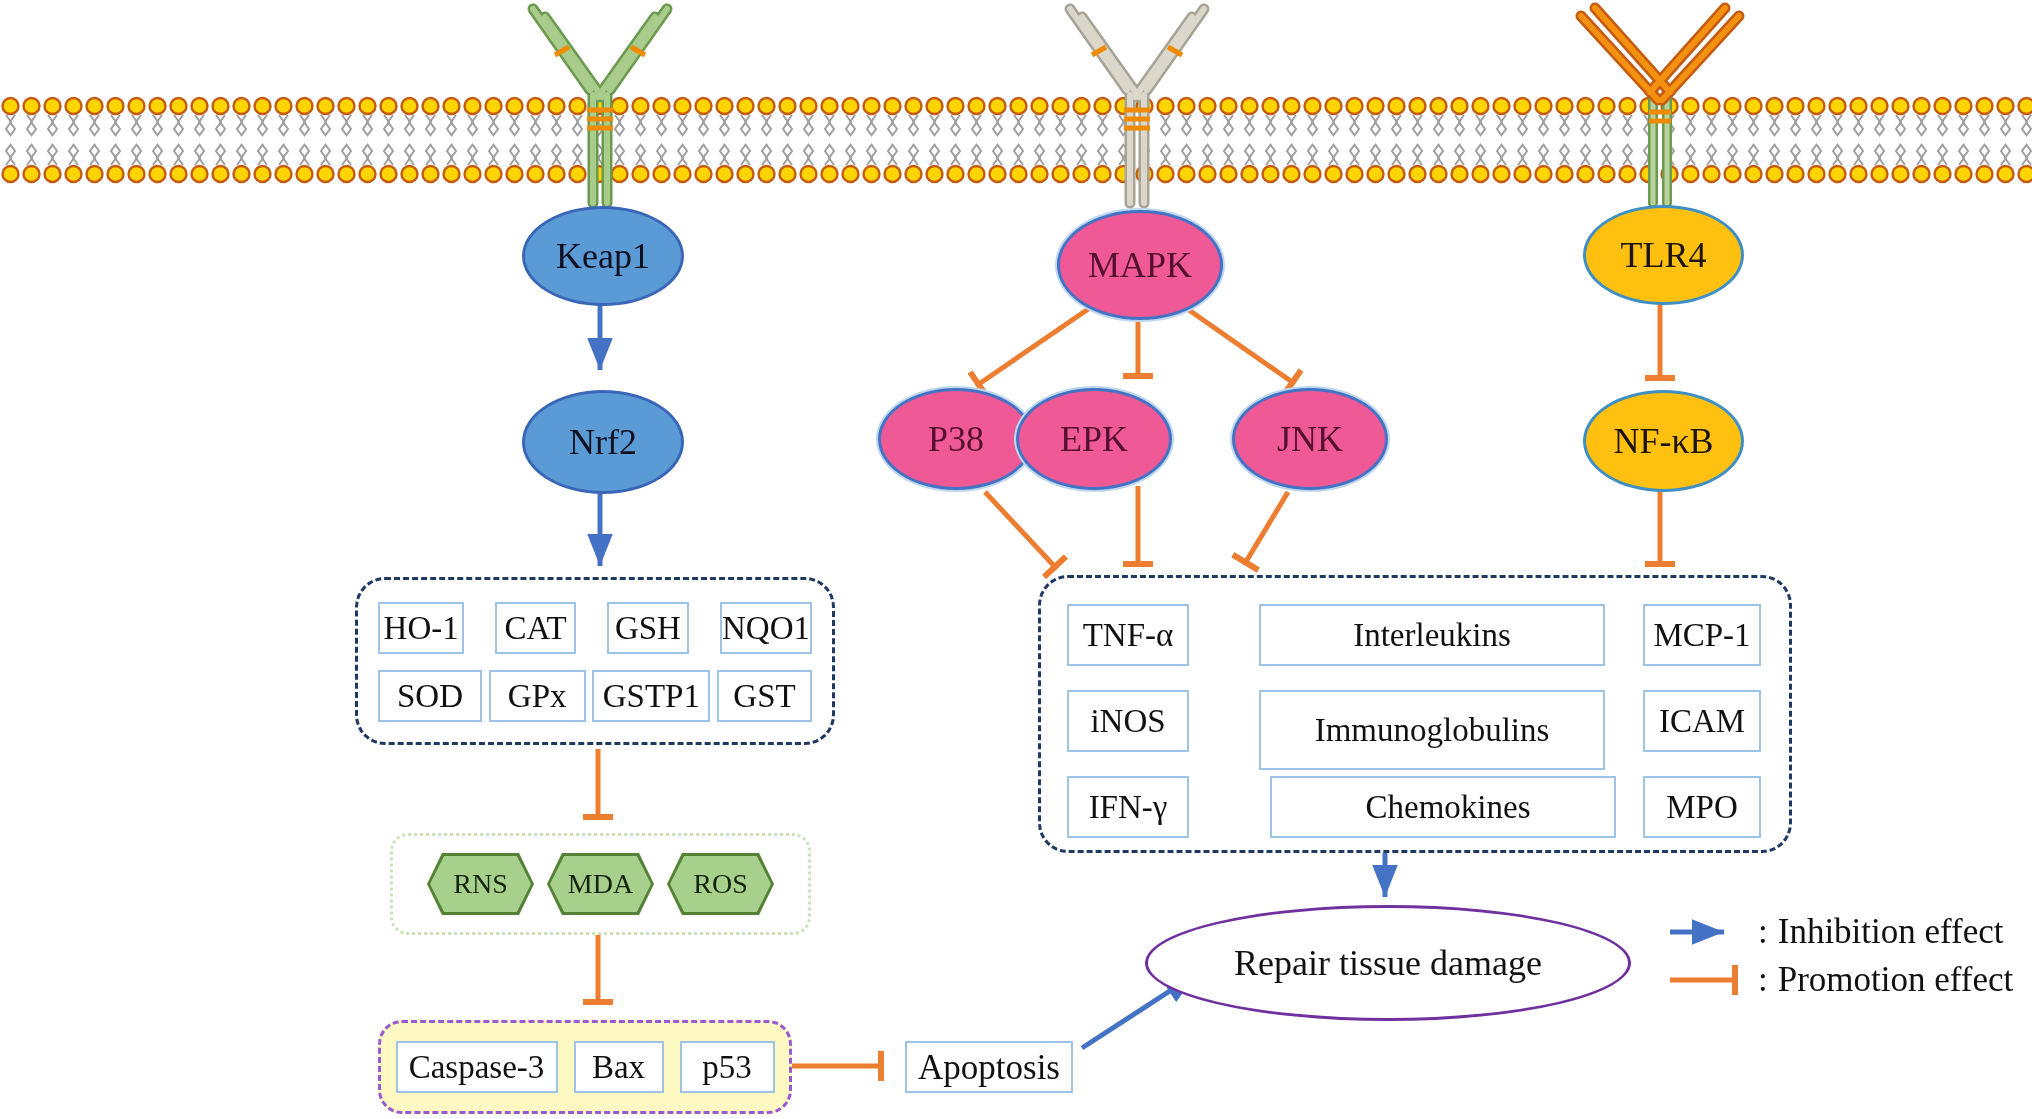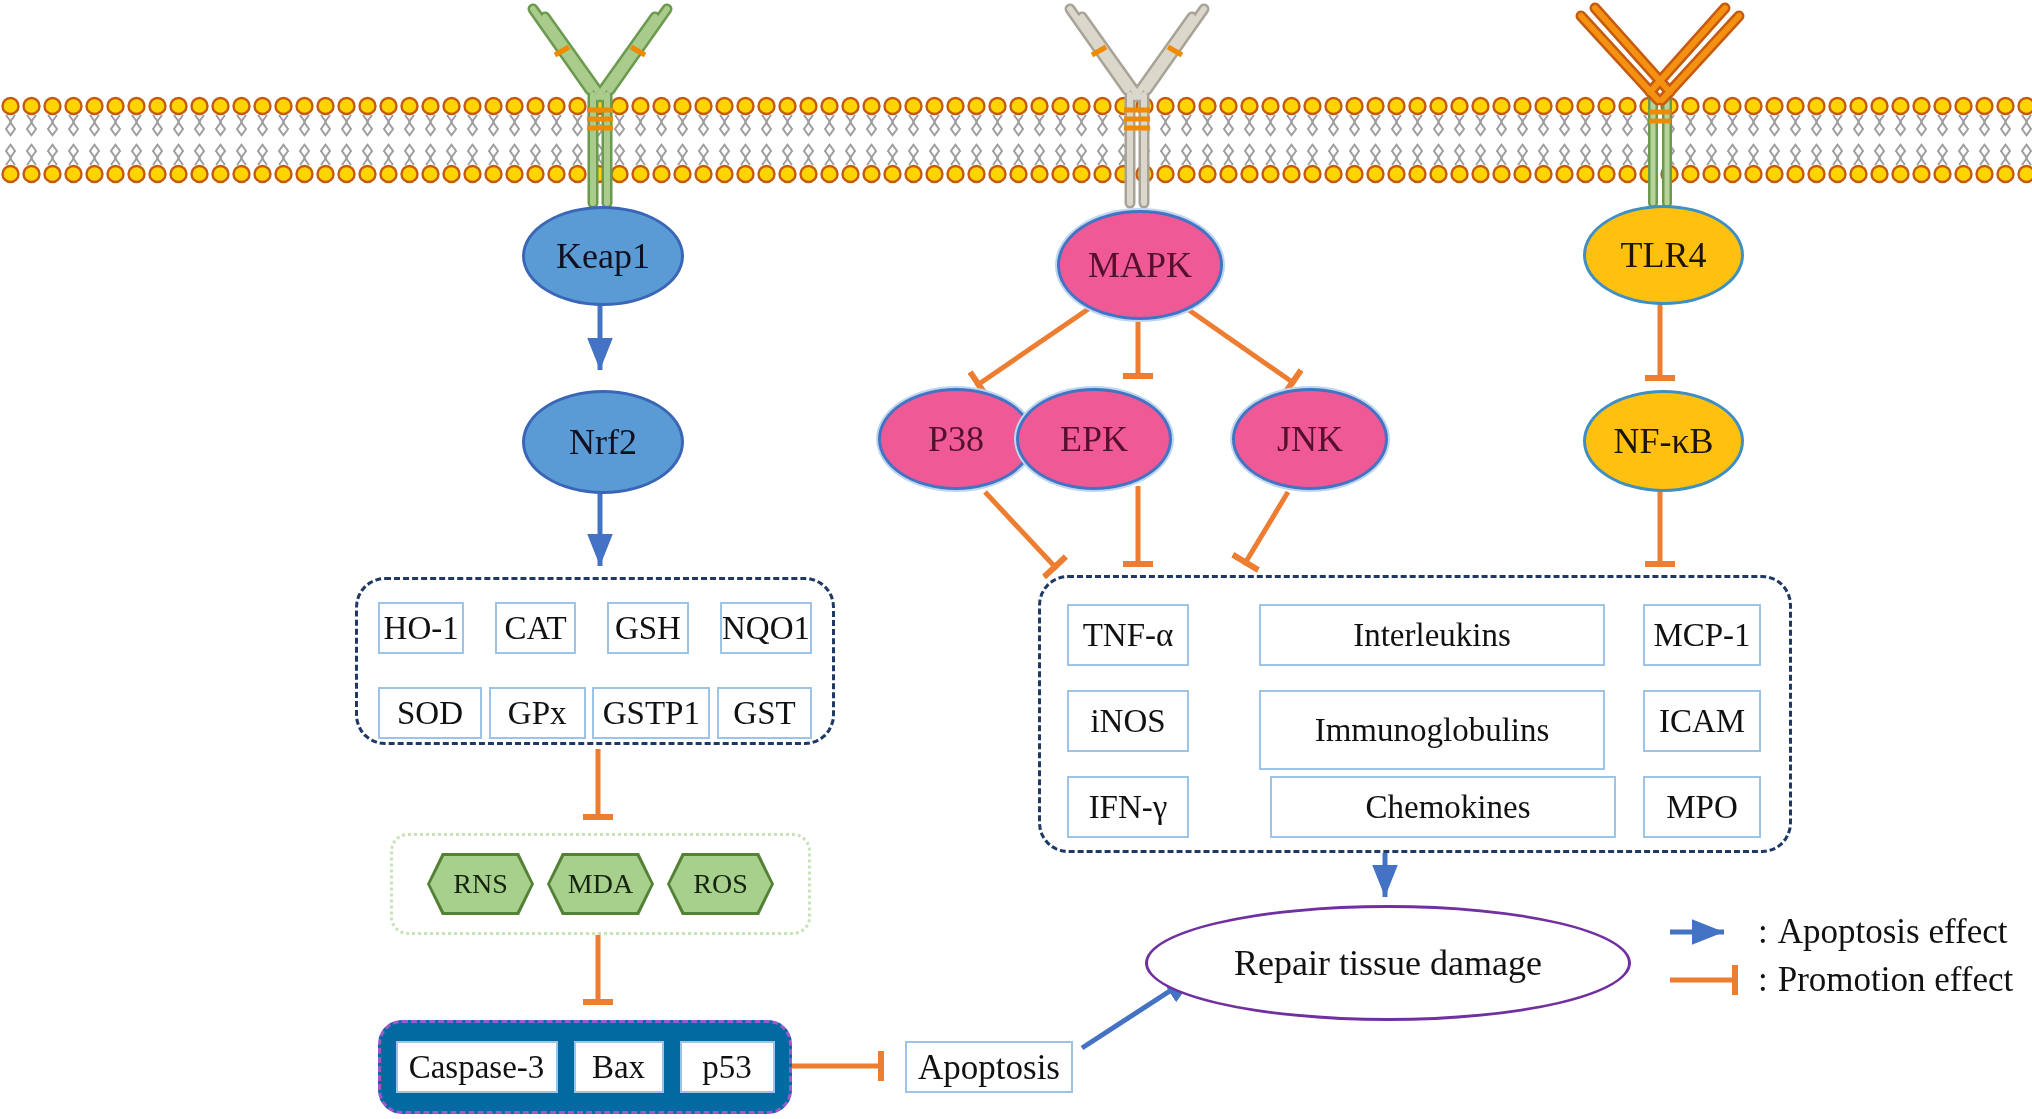--- a/index.html
+++ b/index.html
@@ -13,21 +13,21 @@
     position:absolute;border-radius:50%;display:flex;align-items:center;justify-content:center;
     font-size:36px;line-height:1;z-index:5;
   }
   .ell.blue{background:#5B9BD5;border:3px solid #3A66B8;color:#101020;}
   .ell.pink{background:#EF5A96;border:3px solid #4472C4;box-shadow:0 0 0 2px #BDD7EE;color:#55102E;}
   .ell.yellow{background:#FFC010;border:3px solid #3E8FC4;color:#1c1408;}
   .ell.outcome{background:#fff;border:3px solid #7030A0;color:#111;}
   
   .navybox{position:absolute;border:3px dashed #1F3864;border-radius:30px;background:#fff;z-index:4;}
   .greendotted{position:absolute;border:3px dotted #C9E2B8;border-radius:18px;background:#fff;z-index:4;}
-  .purpledashed{position:absolute;border:3px dashed #9B59D0;border-radius:24px;background:#0369a1;z-index:4;}
+  .purpledashed{position:absolute;border:3px dashed #9B59D0;border-radius:24px;background:#fef9c3;z-index:4;}
   
   .wbox{
     background:#fff;border:2px solid #9DC3E6;display:flex;align-items:center;justify-content:center;
     font-size:33px;line-height:1;box-sizing:border-box;
   }
   .row{display:flex;justify-content:space-between;align-items:center;}
   
   .hex{position:relative;width:107px;height:62px;background:#538135;
        clip-path:polygon(14% 0%,86% 0%,100% 50%,86% 100%,14% 100%,0% 50%);
        display:flex;align-items:center;justify-content:center;}
@@ -163,21 +163,21 @@
   </div>
 
   <div class="ell yellow" style="left:1583px;top:205px;width:155px;height:94px;text-align:right;">
     <span>TLR4</span>
   </div>
   <div class="ell yellow" style="left:1583px;top:390px;width:155px;height:96px;">
     <span>NF-κB</span>
   </div>
 
   <div class="navybox" style="left:355px;top:577px;width:480px;height:168px;box-sizing:border-box;padding:22px 20px 0 20px;">
-    <div class="row" style="margin-bottom:33px;gap:31px;">
+    <div class="row" style="margin-bottom:16px;gap:31px;">
       <div class="wbox" style="width:104px;height:52px;">
           <span>HO-1</span>
         </div>
       <div class="wbox" style="width:97px;height:52px;">
           <span>CAT</span>
         </div>
       <div class="wbox" style="width:99px;height:52px;">
           <span>GSH</span>
         </div>
       <div class="wbox" style="width:99px;height:52px;">
@@ -270,21 +270,21 @@
   <div class="legend-row" style="left:1666px;top:912px;">
     <svg width="86" height="40">
       <defs>
         <marker id="mA2" viewBox="0 0 10 8" refX="10" refY="4" markerWidth="6.4" markerHeight="5.4" orient="auto" markerUnits="strokeWidth">
           <path d="M0,0 L10,4 L0,8 z" fill="#4472C4"></path>
         </marker>
       </defs>
       <path d="M4,20 H58" stroke="#4472C4" stroke-width="5" fill="none" marker-end="url(#mA2)"></path>
     </svg>
     <span class="colon">:</span>
-    <span>Apoptosis effect</span>
+    <span>Inhibition effect</span>
   </div>
   <div class="legend-row" style="left:1666px;top:960px;">
     <svg width="86" height="40">
       <defs>
         <marker id="mT2" viewBox="0 0 2 10" refX="2" refY="5" markerWidth="1.4" markerHeight="6" orient="auto" markerUnits="strokeWidth">
           <rect x="0" y="0" width="2" height="10" fill="#ED7D31"></rect>
         </marker>
       </defs>
       <path d="M4,20 H72" stroke="#ED7D31" stroke-width="5" fill="none" marker-end="url(#mT2)"></path>
     </svg>

